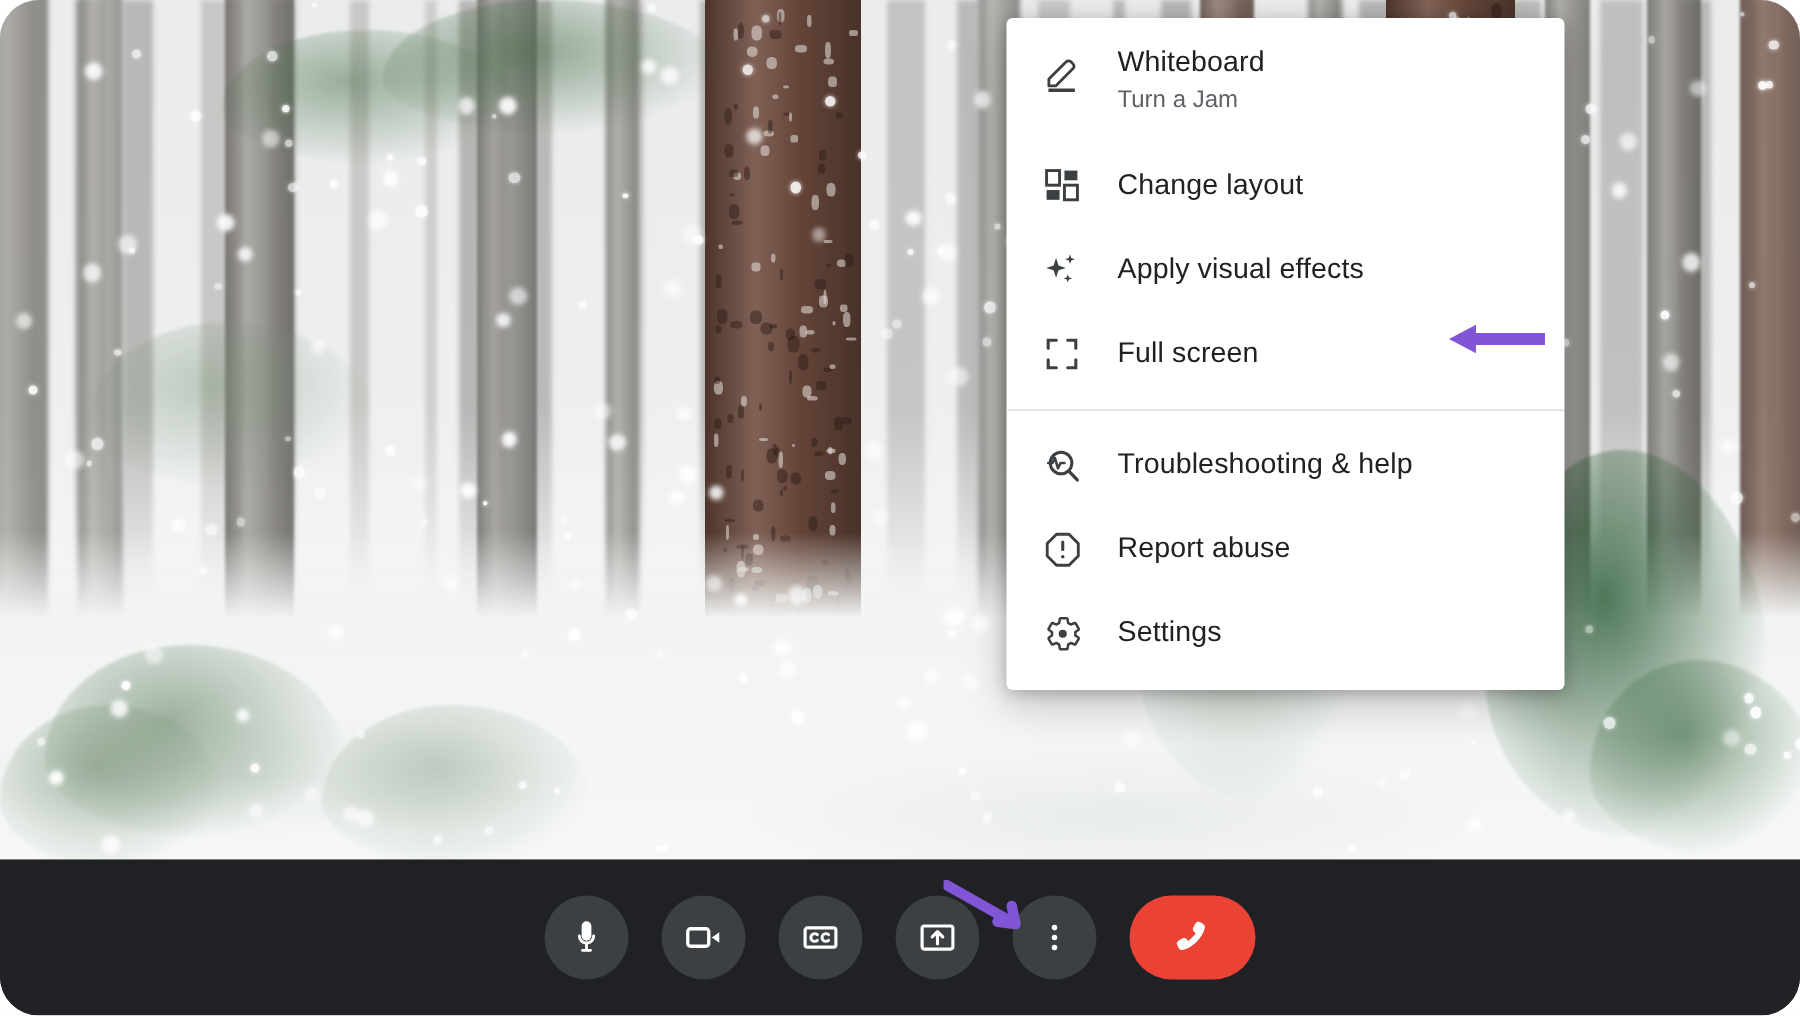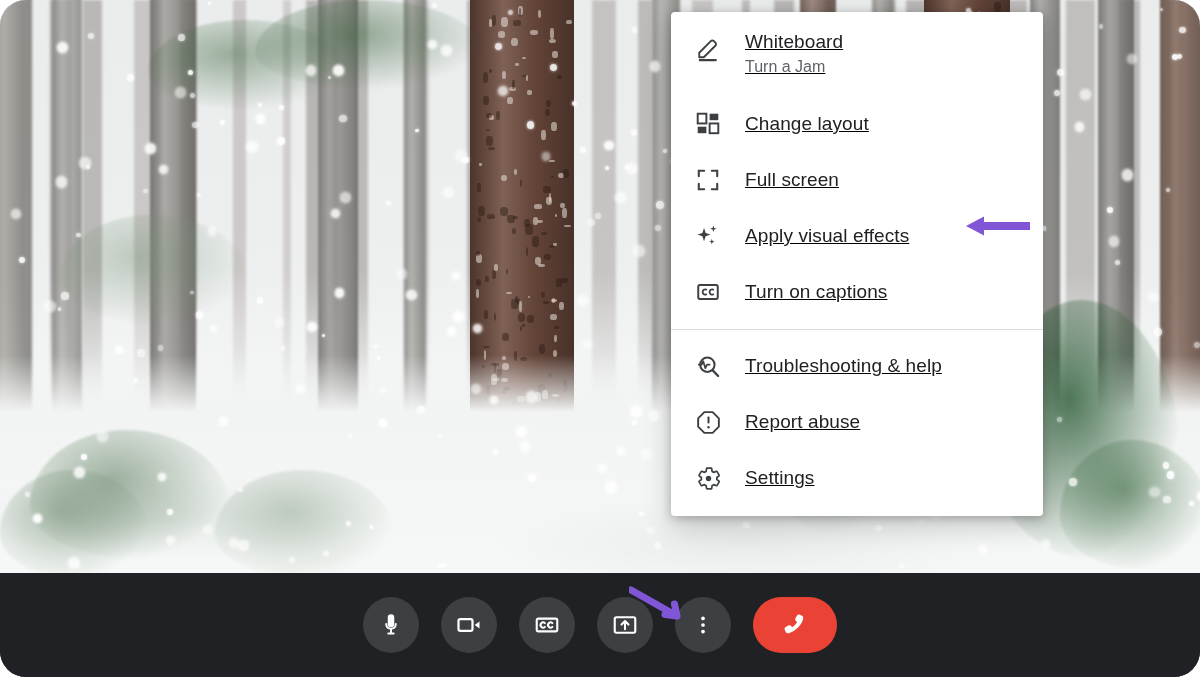--- a/index.html
+++ b/index.html
@@ -138,21 +138,20 @@
     box-shadow: 0 2px 10px rgba(0,0,0,0.22), 0 10px 28px rgba(0,0,0,0.20);
     padding: 8px 0 10px 0;
     box-sizing: border-box;
   }
   .menu-item {
     display: flex;
     align-items: center;
     min-height: 48px;
     padding: 4px 0;
     cursor: pointer;
-    text-decoration: underline;
   }
   .menu-icon {
     width: 74px;
     flex: 0 0 74px;
     display: flex;
     align-items: center;
     justify-content: center;
     color: #3c4043;
   }
   .menu-label-wrap {
@@ -884,57 +883,45 @@
             <rect x="13.5" y="11.5" width="8" height="9" fill="none" stroke="#3c4043" stroke-width="1.8"></rect>
           </svg>
         </div>
         <div class="menu-label-wrap">
           <div class="menu-label">Change layout</div>
         </div>
       </div>
 
       <div class="menu-item">
         <div class="menu-icon">
+          <svg width="28" height="28" viewBox="0 0 24 24">
+            <path d="M8.6 5.2 10 9.4l4.2 1.4-4.2 1.4-1.4 4.2-1.4-4.2L3 10.8l4.2-1.4z" fill="#3c4043"></path>
+            <path d="M16.6 3 17.3 5.1 19.4 5.8 17.3 6.5 16.6 8.6 15.9 6.5 13.8 5.8 15.9 5.1z" fill="#3c4043"></path>
+            <path d="M15.3 14.4 15.9 16.2 17.7 16.8 15.9 17.4 15.3 19.2 14.7 17.4 12.9 16.8 14.7 16.2z" fill="#3c4043"></path>
+          </svg>
+        </div>
+        <div class="menu-label-wrap">
+          <div class="menu-label">Apply visual effects</div>
+        </div>
+      </div>
+
+      <div class="menu-item">
+        <div class="menu-icon">
           <svg width="26" height="26" viewBox="0 0 24 24" fill="none" stroke="#3c4043" stroke-width="1.9" stroke-linecap="round">
             <path d="M3.5 8.5v-5h5"></path>
             <path d="M20.5 8.5v-5h-5"></path>
             <path d="M3.5 15.5v5h5"></path>
             <path d="M20.5 15.5v5h-5"></path>
           </svg>
         </div>
         <div class="menu-label-wrap">
           <div class="menu-label">Full screen</div>
         </div>
       </div>
 
-      <div class="menu-item">
-        <div class="menu-icon">
-          <svg width="28" height="28" viewBox="0 0 24 24">
-            <path d="M8.6 5.2 10 9.4l4.2 1.4-4.2 1.4-1.4 4.2-1.4-4.2L3 10.8l4.2-1.4z" fill="#3c4043"></path>
-            <path d="M16.6 3 17.3 5.1 19.4 5.8 17.3 6.5 16.6 8.6 15.9 6.5 13.8 5.8 15.9 5.1z" fill="#3c4043"></path>
-            <path d="M15.3 14.4 15.9 16.2 17.7 16.8 15.9 17.4 15.3 19.2 14.7 17.4 12.9 16.8 14.7 16.2z" fill="#3c4043"></path>
-          </svg>
-        </div>
-        <div class="menu-label-wrap">
-          <div class="menu-label">Apply visual effects</div>
-        </div>
-      </div>
-
-      <div class="menu-item">
-        <div class="menu-icon">
-          <svg width="26" height="26" viewBox="0 0 24 24">
-            <rect x="3" y="5.6" width="18" height="12.8" rx="1.6" fill="none" stroke="#3c4043" stroke-width="1.8"></rect>
-            <path d="M10.4 9.8a2.4 2.4 0 1 0 0 4.4" fill="none" stroke="#3c4043" stroke-width="1.7" stroke-linecap="round"></path>
-            <path d="M16.8 9.8a2.4 2.4 0 1 0 0 4.4" fill="none" stroke="#3c4043" stroke-width="1.7" stroke-linecap="round"></path>
-          </svg>
-        </div>
-        <div class="menu-label-wrap">
-          <div class="menu-label">Turn on captions</div>
-        </div>
-      </div>
 
       <div class="menu-divider"></div>
 
 
       <div class="menu-item">
         <div class="menu-icon">
           <svg width="27" height="27" viewBox="0 0 24 24">
             <circle cx="11" cy="10.4" r="6.4" fill="none" stroke="#3c4043" stroke-width="1.8"></circle>
             <path d="M15.6 15.2 20.6 20.4" stroke="#3c4043" stroke-width="2" stroke-linecap="round"></path>
             <path d="M3.4 10.4h2.5l1.4-3.1 1.9 6.2 1.5-3.1h2.3" fill="none" stroke="#3c4043" stroke-width="1.55" stroke-linejoin="round" stroke-linecap="round"></path>

